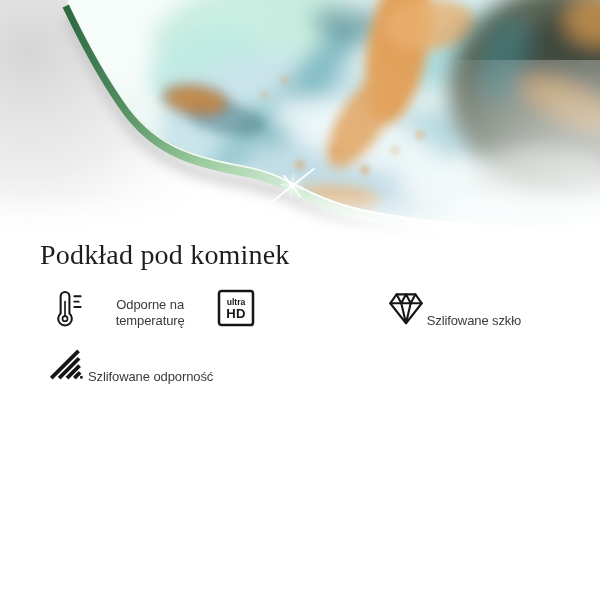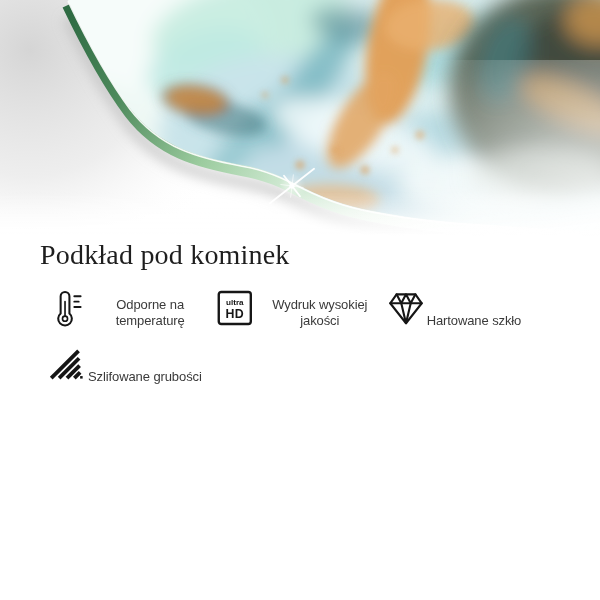--- a/index.html
+++ b/index.html
@@ -158,40 +158,39 @@
       </svg>
       <div class="lbl">Odporne na temperaturę</div>
     </div>
 
     <div class="feature">
       <svg class="ic" viewBox="0 0 40 40">
         <rect x="3.8" y="3.8" width="32.4" height="32.4" rx="2.5" fill="none" stroke="#161616" stroke-width="2.4"></rect>
         <text x="20" y="17" text-anchor="middle" fill="#161616" class="badge-top">ultra</text>
         <text x="20" y="30" text-anchor="middle" fill="#161616" class="badge-bottom">HD</text>
       </svg>
-      <div class="lbl">Wydruk wysokiej jakości</div>
     </div>
 
 
     <div class="feature">
       <svg class="ic" viewBox="0 0 40 40" fill="none" stroke="#161616" stroke-width="2" stroke-linecap="round" stroke-linejoin="round">
         <path d="M11,7 H29 L35,15.5 L20,34.5 L5,15.5 Z"></path>
         <path d="M5,15.5 H35"></path>
         <path d="M11,7 L15.5,15.5 L20,7 L24.5,15.5 L29,7"></path>
         <path d="M15.5,15.5 L20,34.5 L24.5,15.5"></path>
       </svg>
-      <div class="lbl">Hartowane szkło</div>
+      <div class="lbl">Szlifowane szkło</div>
     </div>
 
     <div class="feature">
       <svg class="ic" viewBox="0 0 40 40" stroke="#161616" stroke-width="3.6" stroke-linecap="butt">
         <path d="M5,33.5 L31,7.5"></path>
         <path d="M12.5,33.5 L31.5,14.5"></path>
         <path d="M20,33.5 L32,21.5"></path>
         <path d="M27,33.5 L32.5,28"></path>
         <rect x="32.5" y="31.5" width="2.4" height="2.4" fill="#161616" stroke="none"></rect>
       </svg>
-      <div class="lbl">Szlifowane grubości</div>
+      <div class="lbl">Szlifowane odporność</div>
     </div>
 
 
   </div>
 </div>
 
 </body></html>

